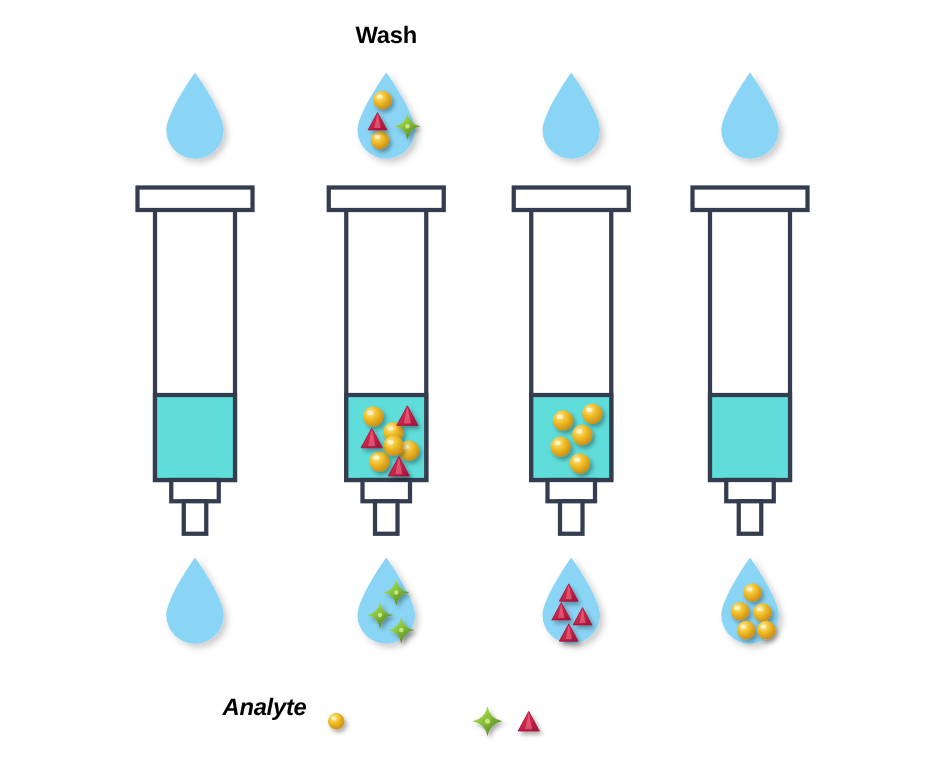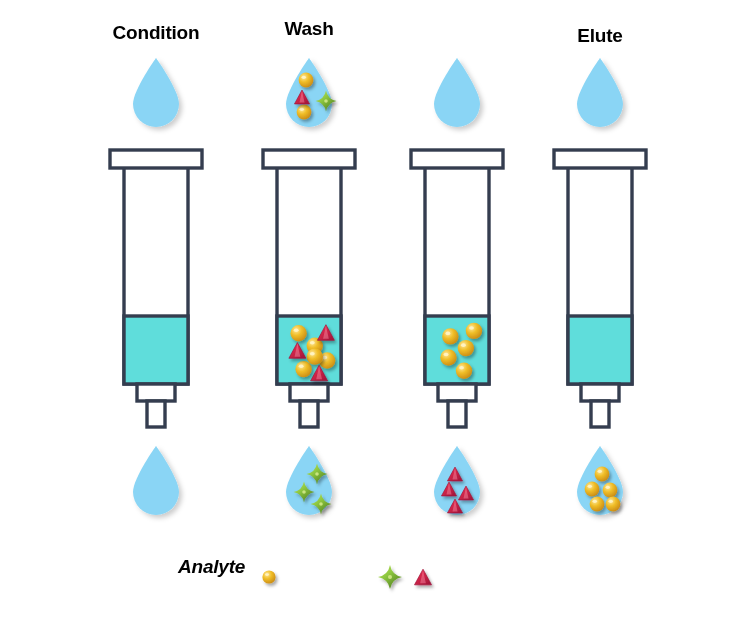--- a/index.html
+++ b/index.html
@@ -88,21 +88,20 @@
     display: flex;
     align-items: center;
     gap: 7px;
   }
 </style>
 </head>
 <body>
 
 <div id="stage">
     <div class="col" style="left: 76px;">
-      <div class="col-title" style="top: 22px;">Condition</div>
       <div class="drop-wrap drop-top">
         <svg width="66" height="84" viewBox="0 0 66 84">
   <defs>
     <radialGradient id="goldt0" cx="35%" cy="30%" r="75%">
       <stop offset="0%" stop-color="#FFE89A"></stop>
       <stop offset="45%" stop-color="#F0BE28"></stop>
       <stop offset="100%" stop-color="#C98A14"></stop>
     </radialGradient>
     <linearGradient id="redt0" x1="0" y1="0" x2="0.9" y2="1">
       <stop offset="0%" stop-color="#F05070"></stop>
@@ -456,21 +455,20 @@
             <path d="M 42 47.1 L 44.55 58.4 L 39.45 58.4 Z" fill="#FF98AE" opacity="0.42"></path>
           </g>
           <g filter="url(#shb2)">
             <path d="M 31 59.1 L 38.5 72.9 L 23.5 72.9 Z" fill="url(#redb2)" stroke="#A0153A" stroke-width="0.7" stroke-linejoin="round"></path>
             <path d="M 31 60.1 L 33.55 71.4 L 28.45 71.4 Z" fill="#FF98AE" opacity="0.42"></path>
           </g>
         </svg>
       </div>
     </div>
     <div class="col" style="left: 520px;">
-      <div class="col-title" style="top: 25px;">Elute</div>
       <div class="drop-wrap drop-top">
         <svg width="66" height="84" viewBox="0 0 66 84">
   <defs>
     <radialGradient id="goldt3" cx="35%" cy="30%" r="75%">
       <stop offset="0%" stop-color="#FFE89A"></stop>
       <stop offset="45%" stop-color="#F0BE28"></stop>
       <stop offset="100%" stop-color="#C98A14"></stop>
     </radialGradient>
     <linearGradient id="redt3" x1="0" y1="0" x2="0.9" y2="1">
       <stop offset="0%" stop-color="#F05070"></stop>

